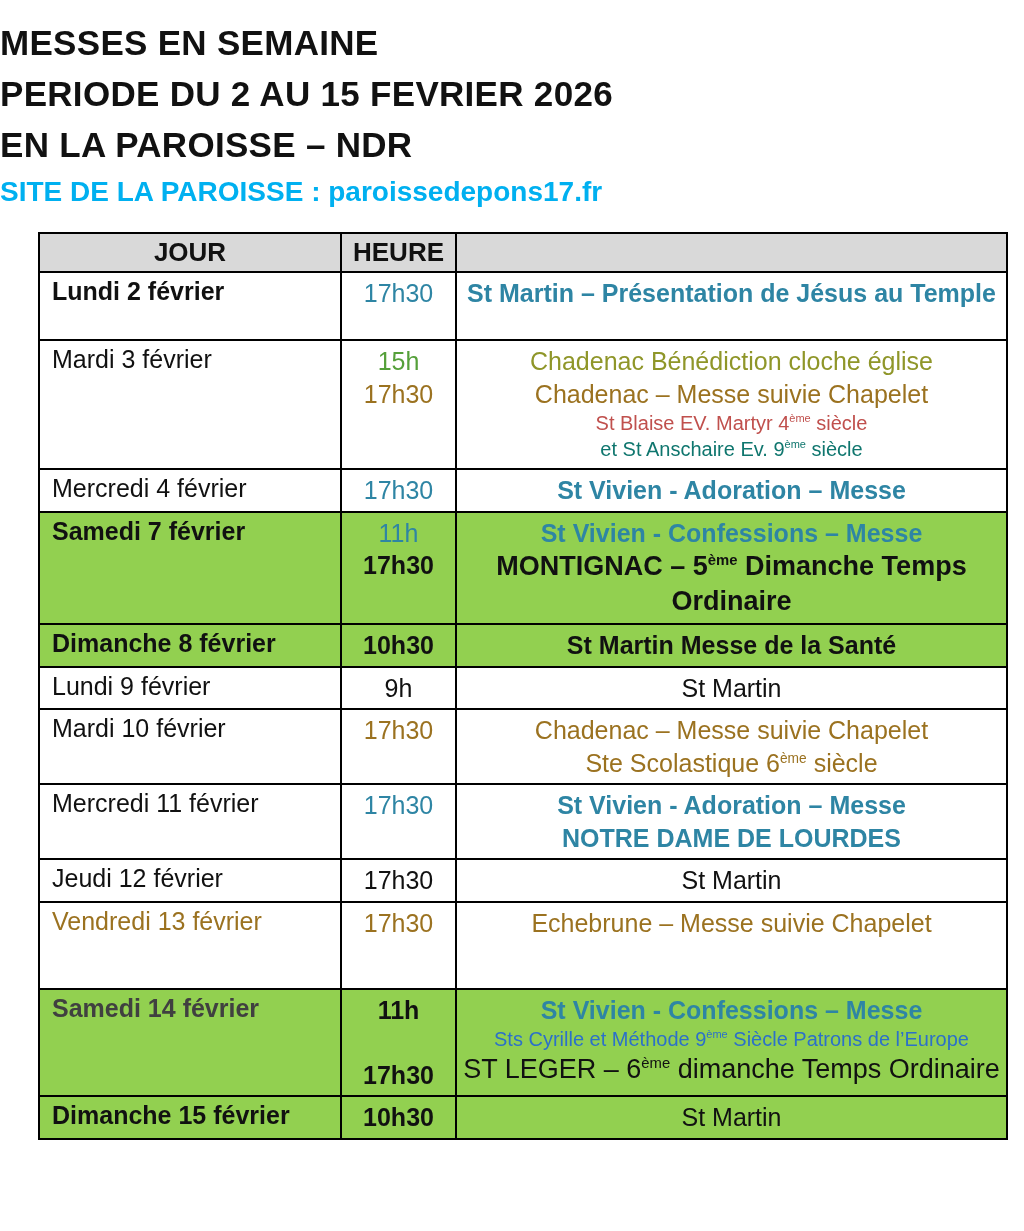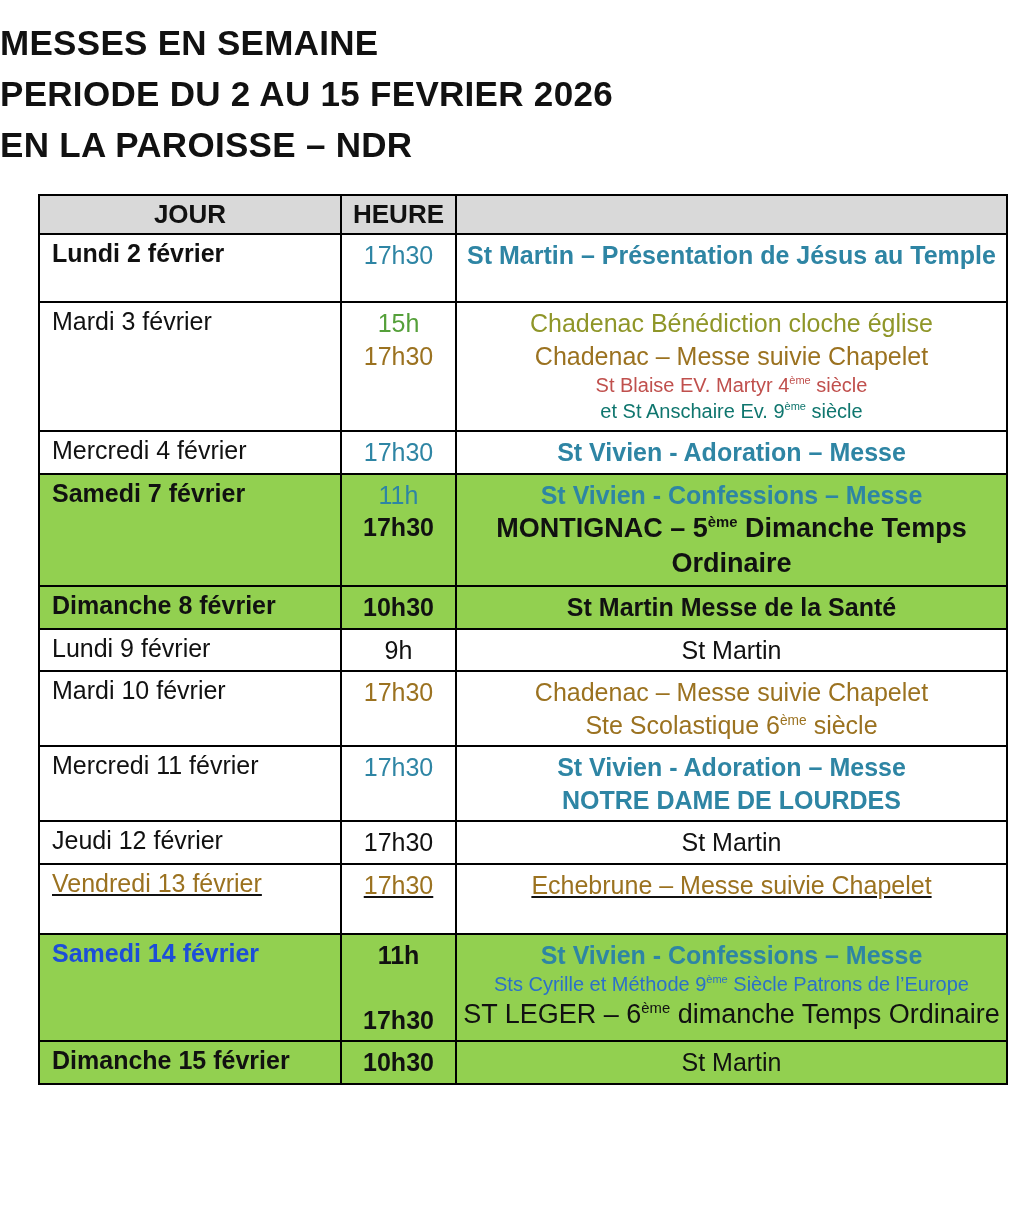--- a/index.html
+++ b/index.html
@@ -62,20 +62,21 @@
   sup { font-size: 55%; vertical-align: super; line-height: 0; }
 </style>
 </head>
 <body>
 
 <div class="page">
   <div class="header">
     <div class="title-line">MESSES EN SEMAINE</div>
     <div class="title-line">PERIODE DU 2 AU 15 FEVRIER 2026</div>
     <div class="title-line">EN LA PAROISSE – NDR</div>
+    <div class="site-line">SITE DE LA PAROISSE : paroissedepons17.fr</div>
   </div>
 
   <table class="schedule">
     <colgroup>
       <col style="width:302px">
       <col style="width:115px">
       <col style="width:551px">
     </colgroup>
     <thead>
       <tr>
@@ -167,31 +168,31 @@
         </tr>
         <tr style="height: 34px;">
           <td class="cell-day" style="color: rgb(17, 17, 17);">Jeudi 12 février</td>
           <td class="cell-time">
             <div class="line s-md" style="color: rgb(17, 17, 17); font-weight: 400;"><span>17h30</span></div>
           </td>
           <td class="cell-events">
             <div class="line s-md" style="color: rgb(17, 17, 17); font-weight: 400;"><span>St Martin</span></div>
           </td>
         </tr>
-        <tr style="height: 70px; text-decoration: underline;">
+        <tr style="height: 87px;">
           <td class="cell-day" style="color: rgb(155, 114, 32);">Vendredi 13 février</td>
           <td class="cell-time">
             <div class="line s-md" style="color: rgb(155, 114, 32); font-weight: 400;"><span>17h30</span></div>
           </td>
           <td class="cell-events">
             <div class="line s-md" style="color: rgb(155, 114, 32); font-weight: 400;"><span>Echebrune –  Messe suivie Chapelet</span></div>
           </td>
         </tr>
         <tr style="background: rgb(146, 208, 80); height: 104px;">
-          <td class="cell-day" style="color: #1d4ed8; font-weight: 700;">Samedi 14 février</td>
+          <td class="cell-day" style="color: #404040; font-weight: 700;">Samedi 14 février</td>
           <td class="cell-time">
             <div class="line s-md" style="color: rgb(17, 17, 17); font-weight: 700;"><span>11h</span></div>
             <div class="line s-md" style="color: rgb(17, 17, 17); font-weight: 400;">&nbsp;</div>
             <div class="line s-md" style="color: rgb(17, 17, 17); font-weight: 700;"><span>17h30</span></div>
           </td>
           <td class="cell-events">
             <div class="line s-md" style="color: rgb(46, 133, 164); font-weight: 700;"><span>St Vivien - Confessions –  Messe</span></div>
             <div class="line s-sm" style="color: rgb(44, 112, 201); font-weight: 400;"><span>Sts Cyrille et Méthode 9</span><sup>ème</sup><span> Siècle Patrons de l’Europe</span></div>
             <div class="line s-lg" style="color: rgb(17, 17, 17); font-weight: 400; white-space: nowrap;"><span>ST LEGER – 6</span><sup>ème</sup><span> dimanche Temps Ordinaire</span></div>
           </td>

